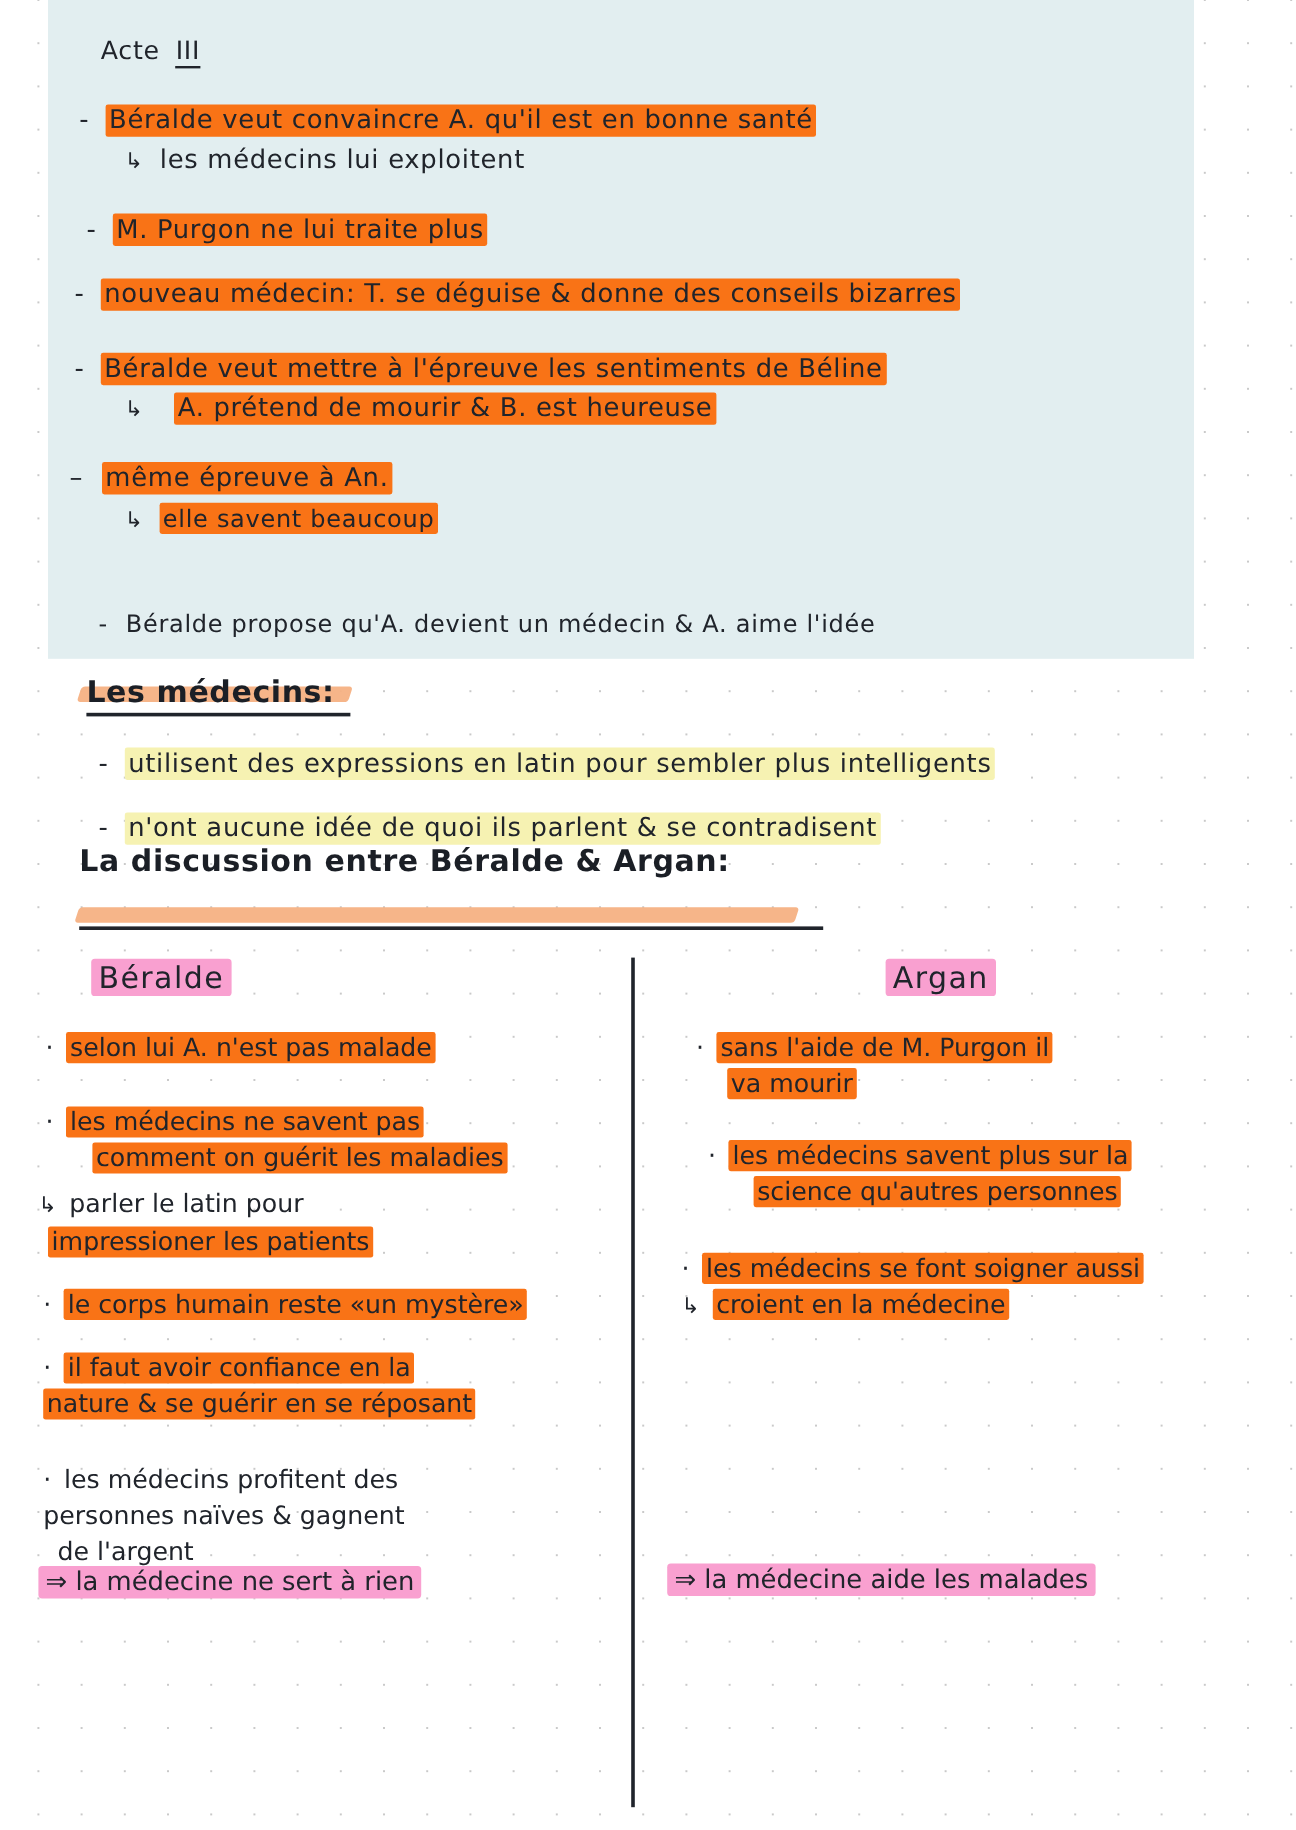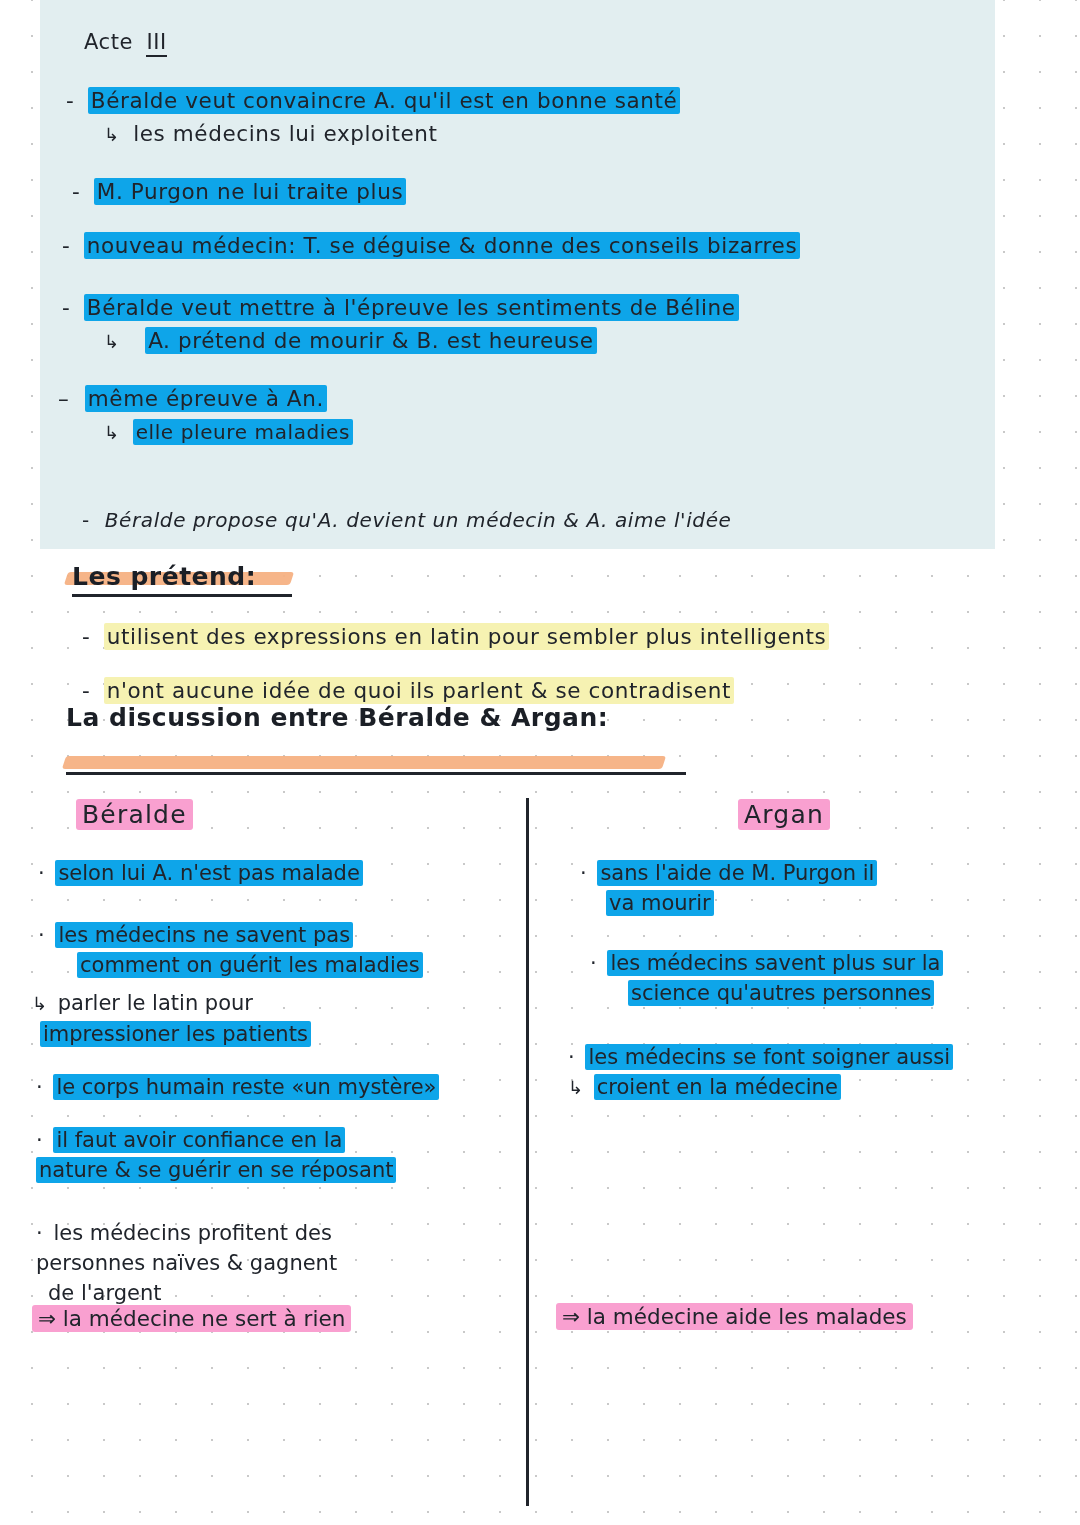--- a/index.html
+++ b/index.html
@@ -42,21 +42,21 @@
   }
 
   .hw {
     font-family: "DejaVu Sans", sans-serif;
     color: #20242b;
     letter-spacing: 0.6px;
   }
 
   
   .hl-yellow {
-    background: #0ea5e9;
+    background: #f97316;
     padding: 1px 3px;
     border-radius: 2px;
     box-decoration-break: clone;
     -webkit-box-decoration-break: clone;
   }
   .hl-yellow2 {
     background: #f6f2b2;
     padding: 1px 3px;
     border-radius: 2px;
     box-decoration-break: clone;
@@ -182,31 +182,31 @@
     <span class="hl-yellow" style="margin-left:18px;">A. prétend de mourir &amp; B. est heureuse</span>
   </div>
 
   <div class="line hw t-body" style="left:58px; top:386px;">
     <span>–</span>
     <span class="hl-yellow" style="margin-left:8px;">même épreuve à An.</span>
   </div>
 
   <div class="line hw t-sub" style="left:104px; top:420px;">
     <span class="arrow">↳</span>
-    <span class="hl-yellow" style="margin-left:6px;">elle pleure maladies</span>
+    <span class="hl-yellow" style="margin-left:6px;">elle savent beaucoup</span>
   </div>
 
 
   <div class="line hw t-sub" style="left:82px; top:508px;">
     <span>-</span>
-    <span style="margin-left:8px;font-style:italic;">Béralde propose qu'A. devient un médecin &amp; A. aime l'idée</span>
+    <span style="margin-left:8px;">Béralde propose qu'A. devient un médecin &amp; A. aime l'idée</span>
   </div>
 
   <div class="orange-stroke" style="left:66px; top:572px; width:226px;"></div>
-  <div class="line hw section-head" style="left:72px; top:562px;">Les prétend:</div>
+  <div class="line hw section-head" style="left:72px; top:562px;">Les médecins:</div>
   <div class="head-underline" style="left:72px; top:594px; width:220px;"></div>
 
   <div class="line hw t-body" style="left:82px; top:624px;">
     <span>-</span>
     <span class="hl-yellow2" style="margin-left:6px;">utilisent des expressions en latin pour sembler plus intelligents</span>
   </div>
 
   <div class="line hw t-body" style="left:82px; top:678px;">
     <span>-</span>
     <span class="hl-yellow2" style="margin-left:6px;">n'ont aucune idée de quoi ils parlent &amp; se contradisent</span>

